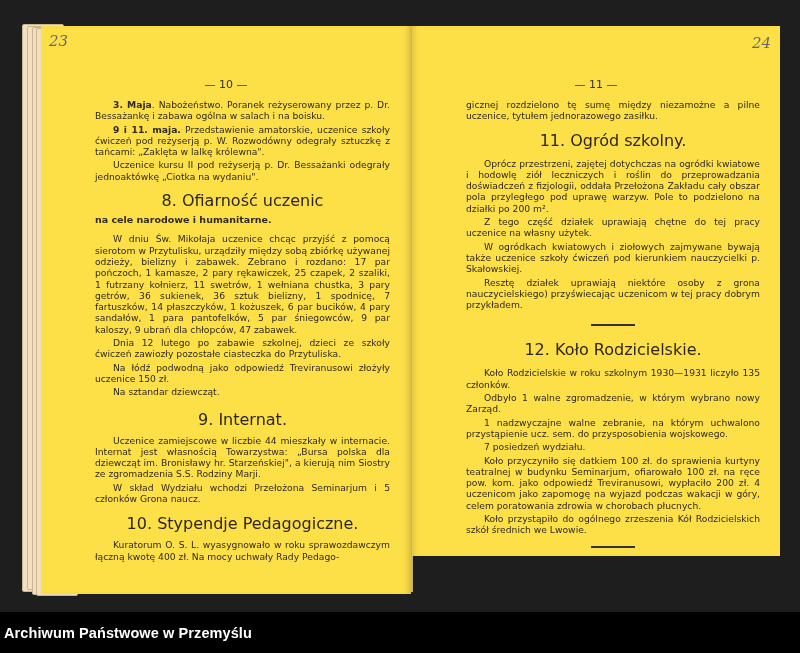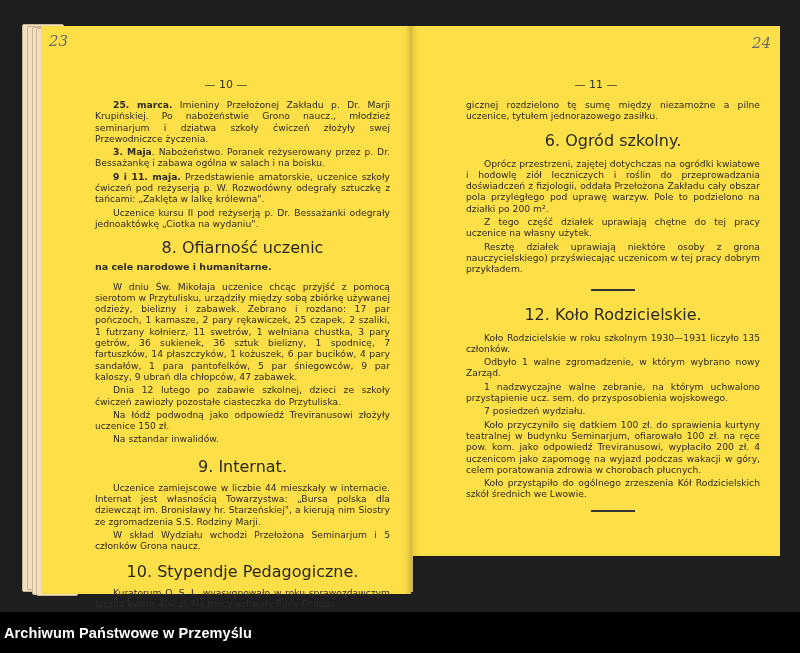--- a/index.html
+++ b/index.html
@@ -40,53 +40,53 @@
 <div class="edge" style="left:22px;top:24px;width:40px;height:566px;"></div>
 <div class="edge" style="left:27px;top:26px;width:40px;height:562px;"></div>
 <div class="edge" style="left:32px;top:27px;width:40px;height:566px;"></div>
 <div class="edge" style="left:36px;top:28px;width:40px;height:566px;"></div>
 
 <div class="page page-left">
   <div class="folio-num" style="left:8px;top:6px;">23</div>
   <div class="runhead">— 10 —</div>
 
   <div class="content" style="left:54px;top:73px;width:295px;">
-    <p><span class="b">25. marca.</span><span> Imieniny Przełożonej Zakładu p. Dr. Marji Krupińskiej. Po nabożeństwie Grono naucz., młodzież seminarjum i dziatwa szkoły ćwiczeń złożyły swej Przewodniczce życzenia.</span></p>
     <p><span class="b">3. Maja</span><span>. Nabożeństwo. Poranek reżyserowany przez p. Dr. Bessażankę i zabawa ogólna w salach i na boisku.</span></p>
     <p><span class="b">9 i 11. maja.</span><span> Przedstawienie amatorskie, uczenice szkoły ćwiczeń pod reżyserją p. W. Rozwodówny odegrały sztuczkę z tańcami: „Zaklęta w lalkę królewna".</span></p>
     <p><span>Uczenice kursu II pod reżyserją p. Dr. Bessażanki odegrały jednoaktówkę „Ciotka na wydaniu".</span></p>
 
     <div class="h2">8. Ofiarność uczenic</div>
     <div class="h3">na cele narodowe i humanitarne.</div>
     <p>W dniu Św. Mikołaja uczenice chcąc przyjść z pomocą sierotom w Przytulisku, urządziły między sobą zbiórkę używanej odzieży, bielizny i zabawek. Zebrano i rozdano: 17 par pończoch, 1 kamasze, 2 pary rękawiczek, 25 czapek, 2 szaliki, 1 futrzany kołnierz, 11 swetrów, 1 wełniana chustka, 3 pary getrów, 36 sukienek, 36 sztuk bielizny, 1 spodnicę, 7 fartuszków, 14 płaszczyków, 1 kożuszek, 6 par bucików, 4 pary sandałów, 1 para pantofelków, 5 par śniegowców, 9 par kaloszy, 9 ubrań dla chłopców, 47 zabawek.</p>
     <p>Dnia 12 lutego po zabawie szkolnej, dzieci ze szkoły ćwiczeń zawiozły pozostałe ciasteczka do Przytuliska.</p>
     <p>Na łódź podwodną jako odpowiedź Treviranusowi złożyły uczenice 150 zł.</p>
-    <p>Na sztandar inwalidów.</p>
+    <p>Na sztandar dziewcząt.</p>
 
     <div class="h2" style="margin-top:12px;">9. Internat.</div>
     <p style="margin-top:6px;">Uczenice zamiejscowe w liczbie 44 mieszkały w internacie. Internat jest własnością Towarzystwa: „Bursa polska dla dziewcząt im. Bronisławy hr. Starzeńskiej", a kierują nim Siostry ze zgromadzenia S.S. Rodziny Marji.</p>
     <p>W skład Wydziału wchodzi Przełożona Seminarjum i 5 członków Grona naucz.</p>
 
     <div class="h2" style="margin-top:10px;">10. Stypendje Pedagogiczne.</div>
     <p style="margin-top:6px;">Kuratorum O. S. L. wyasygnowało w roku sprawozdawczym łączną kwotę 400 zł. Na mocy uchwały Rady Pedago-</p>
   </div>
 </div>
 
 <div class="spine"></div>
 
 <div class="page page-right">
   <div class="folio-num" style="left:340px;top:8px;">24</div>
   <div class="runhead">— 11 —</div>
 
   <div class="content" style="left:54px;top:73px;width:294px;">
     <p class="noind">gicznej rozdzielono tę sumę między niezamożne a pilne uczenice, tytułem jednorazowego zasiłku.</p>
 
-    <div class="h2">6. Ogród szkolny.</div>
+    <div class="h2">11. Ogród szkolny.</div>
     <p style="margin-top:8px;">Oprócz przestrzeni, zajętej dotychczas na ogródki kwiatowe i hodowlę ziół leczniczych i roślin do przeprowadzania doświadczeń z fizjologii, oddała Przełożona Zakładu cały obszar pola przyległego pod uprawę warzyw. Pole to podzielono na działki po 200 m².</p>
     <p>Z tego część działek uprawiają chętne do tej pracy uczenice na własny użytek.</p>
+    <p>W ogródkach kwiatowych i ziołowych zajmywane bywają także uczenice szkoły ćwiczeń pod kierunkiem nauczycielki p. Skałowskiej.</p>
     <p>Resztę działek uprawiają niektóre osoby z grona nauczycielskiego) przyświecając uczenicom w tej pracy dobrym przykładem.</p>
 
     <div class="rule"></div>
 
     <div class="h2">12. Koło Rodzicielskie.</div>
     <p style="margin-top:8px;">Koło Rodzicielskie w roku szkolnym 1930—1931 liczyło 135 członków.</p>
     <p>Odbyło 1 walne zgromadzenie, w którym wybrano nowy Zarząd.</p>
     <p>1 nadzwyczajne walne zebranie, na którym uchwalono przystąpienie ucz. sem. do przysposobienia wojskowego.</p>
     <p>7 posiedzeń wydziału.</p>
     <p>Koło przyczyniło się datkiem 100 zł. do sprawienia kurtyny teatralnej w budynku Seminarjum, ofiarowało 100 zł. na ręce pow. kom. jako odpowiedź Treviranusowi, wypłaciło 200 zł. 4 uczenicom jako zapomogę na wyjazd podczas wakacji w góry, celem poratowania zdrowia w chorobach płucnych.</p>

